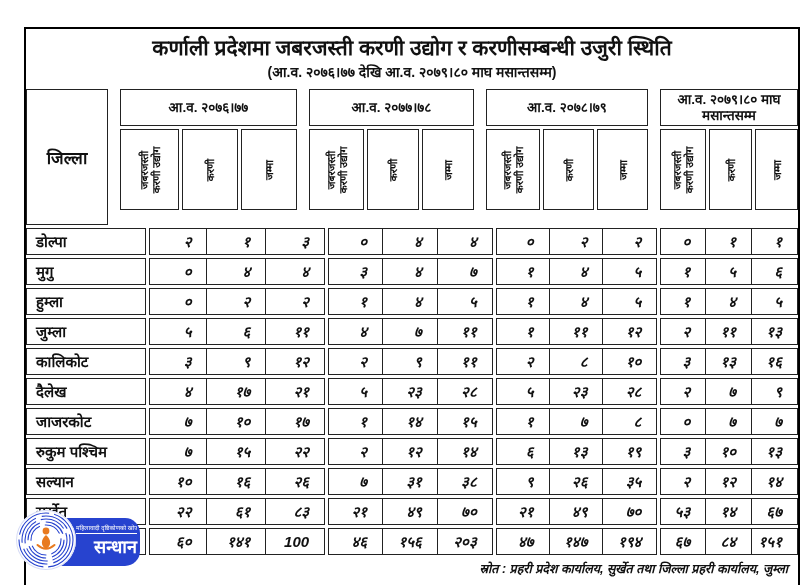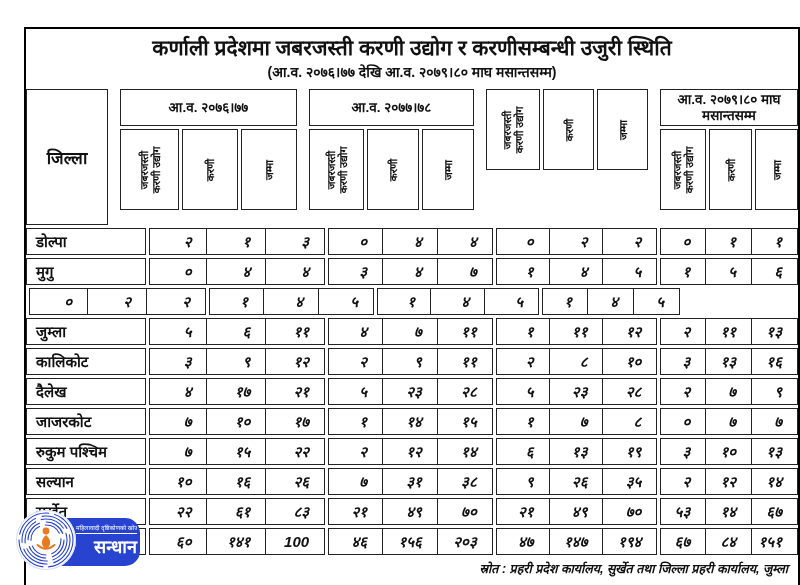--- a/index.html
+++ b/index.html
@@ -123,20 +123,21 @@
           <div class="vcell g2w vn">
               <span class="vtext">करणी</span>
             </div>
           <div class="vcell g2w vn">
               <span class="vtext">जम्मा</span>
             </div>
         </div>
       </div>
 
       <div class="group">
+        <div class="glabel">आ.व. २०७८।७९</div>
         <div class="subrow">
           <div class="vcell g3w">
               <span class="vtext">जबरजस्ती
 करणी उद्योग</span>
             </div>
           <div class="vcell g3w vn">
               <span class="vtext">करणी</span>
             </div>
           <div class="vcell g3w vn">
               <span class="vtext">जम्मा</span>
@@ -186,20 +187,21 @@
           <div class="cell num g2w">४</div>
           <div class="cell num g2w">७</div>
           <div class="cell num g3w gstart">१</div>
           <div class="cell num g3w">४</div>
           <div class="cell num g3w">५</div>
           <div class="cell num g4w gstart">१</div>
           <div class="cell num g4w">५</div>
           <div class="cell num g4w">६</div>
         </div>
         <div class="row">
+          <div class="cell dist">हुम्ला</div>
           <div class="cell num g1w gstart">०</div>
           <div class="cell num g1w">२</div>
           <div class="cell num g1w">२</div>
           <div class="cell num g2w gstart">१</div>
           <div class="cell num g2w">४</div>
           <div class="cell num g2w">५</div>
           <div class="cell num g3w gstart">१</div>
           <div class="cell num g3w">४</div>
           <div class="cell num g3w">५</div>
           <div class="cell num g4w gstart">१</div>

